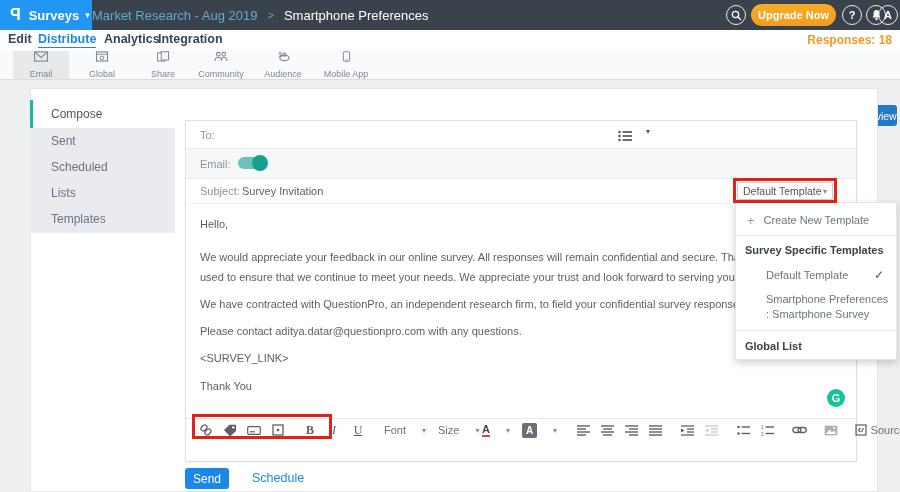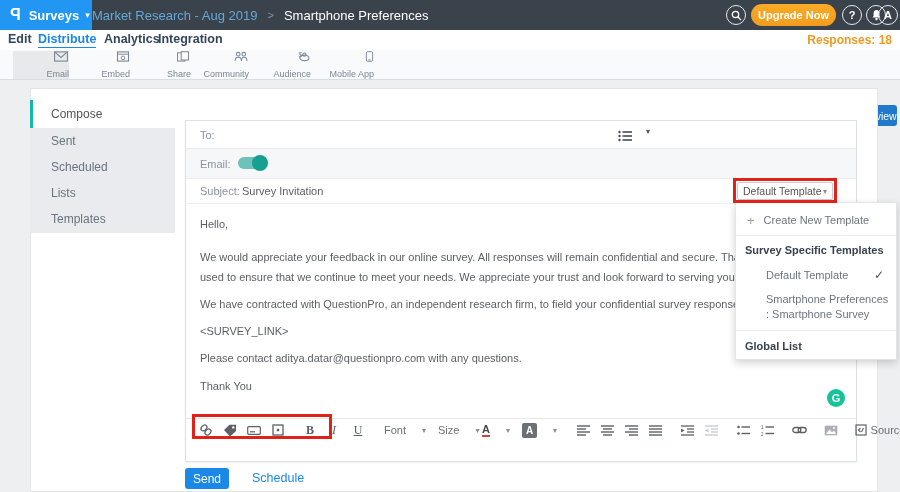--- a/index.html
+++ b/index.html
@@ -20,21 +20,21 @@
   .upgrade { position:absolute; top:4px; left:751px; width:85px; height:22px; background:linear-gradient(#f9ab26,#f29c1f); border-radius:11px; color:#fff; font-size:11px; font-weight:bold; display:flex; align-items:center; justify-content:center; cursor:pointer; }
 
   
   .nav { position:absolute; left:0; top:30px; width:900px; height:20px; background:#fff; }
   .nav-item { position:absolute; top:2px; font-size:12.5px; font-weight:600; color:#33475b; cursor:pointer; }
   .nav-item.active { color:#1b87e6; border-bottom:1.5px solid #1b87e6; padding-bottom:1px; }
   .responses { position:absolute; right:8px; top:3px; font-size:12px; font-weight:bold; color:#ee9a27; }
 
   
   .tabsrow { position:absolute; left:0; top:50px; width:900px; height:30px; background:#f9fafb; border-bottom:1px solid #d9dce0; }
-  .chtab { position:absolute; top:1px; width:56px; height:28px; display:flex; flex-direction:column; align-items:flex-end; justify-content:center; gap:7px; cursor:pointer; }
+  .chtab { position:absolute; top:1px; width:56px; height:28px; display:flex; flex-direction:column; align-items:center; justify-content:center; gap:7px; cursor:pointer; }
   .chtab.selected { background:#e7e9eb; }
   .chtab svg { display:block; }
   .chtab-label { font-size:9px; color:#7c8795; }
   .urlbox { position:absolute; left:666px; top:55px; width:172px; height:21px; background:#fff; border:1px solid #cfd4d9; border-radius:3px; display:flex; align-items:center; }
   .urltext { flex:1; font-size:10.5px; color:#6a7077; padding:0 5px; white-space:nowrap; overflow:hidden; }
   .urledit { width:22px; height:100%; border-left:1px solid #d5d8db; display:flex; align-items:center; justify-content:center; cursor:pointer; }
   .preview { position:absolute; left:843px; top:55px; width:54px; height:21px; background:#2079ca; border-radius:3px; color:#fff; font-size:10.5px; display:flex; align-items:center; justify-content:center; gap:4px; cursor:pointer; }
 
   
   .card { position:absolute; left:30px; top:88px; width:848px; height:404px; background:#fff; border:1px solid #e3e5e8; }
@@ -150,21 +150,21 @@
         <path d="M1 1 L8 7 L15 1" fill="none" stroke="#7d8795" stroke-width="1.2"></path>
       </svg>
     <span class="chtab-label">Email</span>
   </div>
   <div class="chtab" style="left:74px;">
     <svg width="14" height="12" viewBox="0 0 14 12">
         <rect x="1" y="1" width="12" height="10" fill="none" stroke="#7d8795" stroke-width="1.2"></rect>
         <line x1="1" y1="3.5" x2="13" y2="3.5" stroke="#7d8795" stroke-width="1"></line>
         <circle cx="7" cy="7.5" r="2" fill="none" stroke="#7d8795" stroke-width="1"></circle>
       </svg>
-    <span class="chtab-label">Embed</span>
+    <span class="chtab-label">Global</span>
   </div>
   <div class="chtab" style="left:135px;">
     <svg width="15" height="12" viewBox="0 0 15 12">
         <rect x="1" y="2" width="8" height="9" fill="none" stroke="#7d8795" stroke-width="1.1"></rect>
         <rect x="5" y="0.8" width="8" height="9" fill="#f9fafb" stroke="#7d8795" stroke-width="1.1"></rect>
       </svg>
     <span class="chtab-label">Share</span>
   </div>
   <div class="chtab" style="left:193px;">
     <svg width="16" height="12" viewBox="0 0 16 12">
@@ -250,22 +250,22 @@
   </div>
   <div class="row-subject">
     <span class="lbl subj-lbl">Subject:</span>
     <span class="subj-val">Survey Invitation</span>
   </div>
   <div class="bodyarea">
     <div class="bline mt10">Hello,</div>
     <div class="bline mt13">We would appreciate your feedback in our online survey. All responses will remain confidential and secure. Thank you in advance for your valuable time. The information will be</div>
     <div class="bline">used to ensure that we continue to meet your needs. We appreciate your trust and look forward to serving you in the future.</div>
     <div class="bline mt7">We have contracted with QuestionPro, an independent research firm, to field your confidential survey responses. Please click on this link to complete the survey.</div>
+    <div class="bline mt7">Please contact aditya.datar@questionpro.com with any questions.</div>
     <div class="bline mt7">&lt;SURVEY_LINK&gt;</div>
-    <div class="bline mt7">Please contact aditya.datar@questionpro.com with any questions.</div>
     <div class="bline mt8">Thank You</div>
   </div>
 
   <div class="etoolbar">
     <span class="ebtn grp">
       <svg width="14" height="14" viewBox="0 0 14 14">
           <ellipse cx="5" cy="5" rx="3.4" ry="2.4" transform="rotate(-45 5 5)" fill="none" stroke="#5a6066" stroke-width="1.3"></ellipse>
           <ellipse cx="9" cy="9" rx="3.4" ry="2.4" transform="rotate(-45 9 9)" fill="none" stroke="#5a6066" stroke-width="1.3"></ellipse>
         </svg>
     </span>

